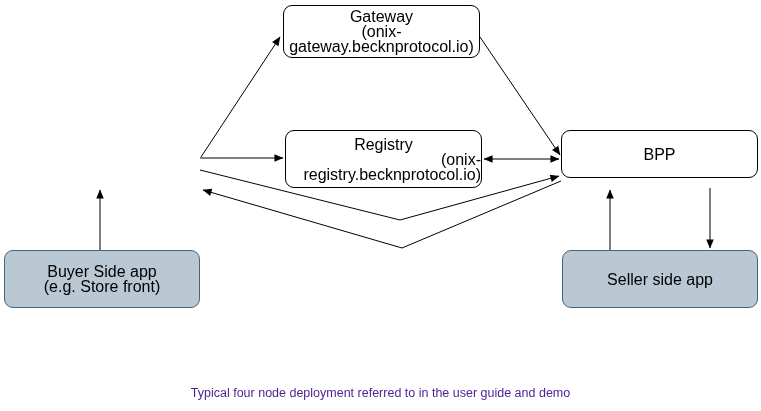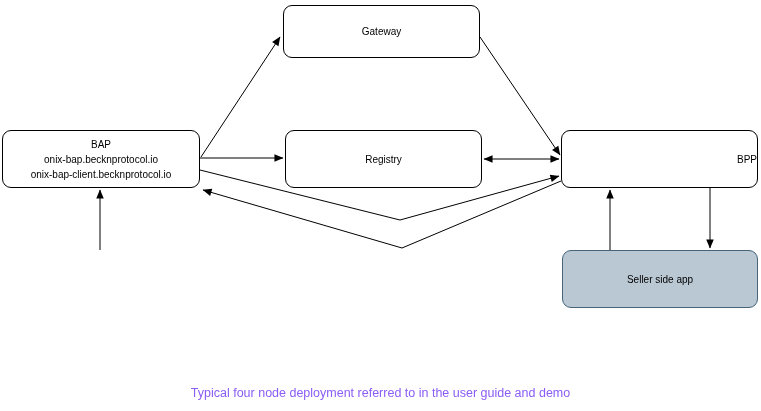--- a/index.html
+++ b/index.html
@@ -25,43 +25,43 @@
     position: absolute;
     box-sizing: border-box;
     border: 1px solid var(--node-border, #000000);
     background: var(--node-fill, #ffffff);
     border-radius: 9px;
     display: flex;
     flex-direction: column;
     align-items: center;
     justify-content: center;
     text-align: center;
-    font-size: 10px;
+    font-size: 16px;
     line-height: 15px;
     color: #000000;
     z-index: 2;
   }
   .node.app {
     background: var(--app-fill, #bac8d3);
     border-color: var(--app-border, #46647a);
   }
   .node-gateway  { left: 283px; top: 5px;   width: 197px; height: 53px; }
   .node-bap      { left: 2px;   top: 130px; width: 198px; height: 58px; }
   .node-registry { left: 285px; top: 130px; width: 197px; height: 58px; text-align: right; }
-  .node-bpp      { left: 561px; top: 130px; width: 197px; height: 58px; align-items: flex-end; }
+  .node-bpp      { left: 561px; top: 130px; width: 197px; height: 48px; }
   .node-buyer    { left: 4px;   top: 250px; width: 196px; height: 58px; }
   .node-seller   { left: 562px; top: 250px; width: 196px; height: 58px; text-align: center; }
   .caption {
     position: absolute;
     left: 0;
     top: 386px;
     width: 100%;
     text-align: center;
     font-size: 12.5px;
-    color: #8b5cf6;
+    color: #4c1d95;
     z-index: 2;
   }
 </style>
 </head>
 <body>
 
 <div class="canvas">
 
   <svg id="edges" width="761" height="411" viewBox="0 0 761 411">
     <defs>
@@ -75,36 +75,37 @@
       <polyline points="484,159 559,159" fill="none" stroke="#000000" stroke-width="1" marker-end="url(#arrow)" marker-start="url(#arrow)"></polyline>
       <polyline points="200,170 400,220 559,176" fill="none" stroke="#000000" stroke-width="1" marker-end="url(#arrow)"></polyline>
       <polyline points="561,181 402,248 203,190" fill="none" stroke="#000000" stroke-width="1" marker-end="url(#arrow)"></polyline>
       <polyline points="100,250 100,190" fill="none" stroke="#000000" stroke-width="1" marker-end="url(#arrow)"></polyline>
       <polyline points="610,250 610,190" fill="none" stroke="#000000" stroke-width="1" marker-end="url(#arrow)"></polyline>
       <polyline points="710,188 710,248" fill="none" stroke="#000000" stroke-width="1" marker-end="url(#arrow)"></polyline>
     </svg>
 
   <div class="node node-gateway">
     <div>Gateway</div>
+    <div>(onix-gateway.becknprotocol.io)</div>
   </div>
 
-  <div class="node node-bap">
-    <div>BAP</div>
-    <div>onix-bap.becknprotocol.io</div>
-    <div>onix-bap-client.becknprotocol.io</div>
-  </div>
 
   <div class="node node-registry">
     <div>Registry</div>
+    <div>(onix-registry.becknprotocol.io)</div>
   </div>
 
   <div class="node node-bpp">
     <div>BPP</div>
   </div>
 
+  <div class="node app node-buyer">
+    <div>Buyer Side app</div>
+    <div>(e.g. Store front)</div>
+  </div>
 
   <div class="node app node-seller">
     <div>Seller side app</div>
   </div>
 
   <div class="caption">Typical four node deployment referred to in the user guide and demo</div>
 
 </div>
 
 </body></html>

